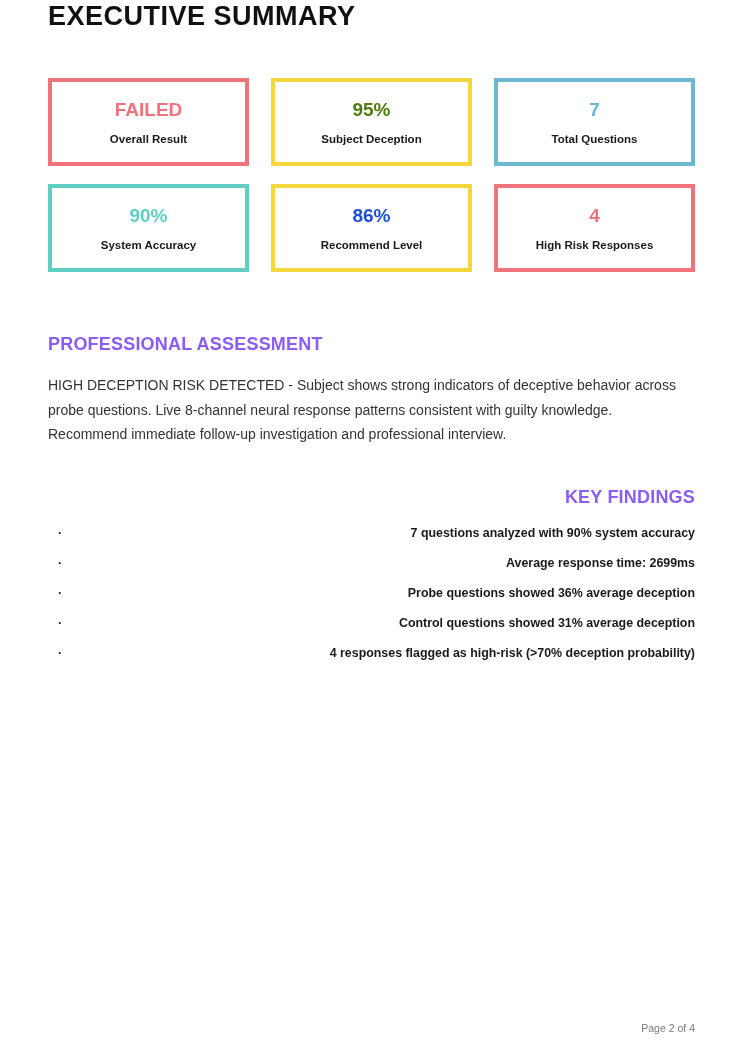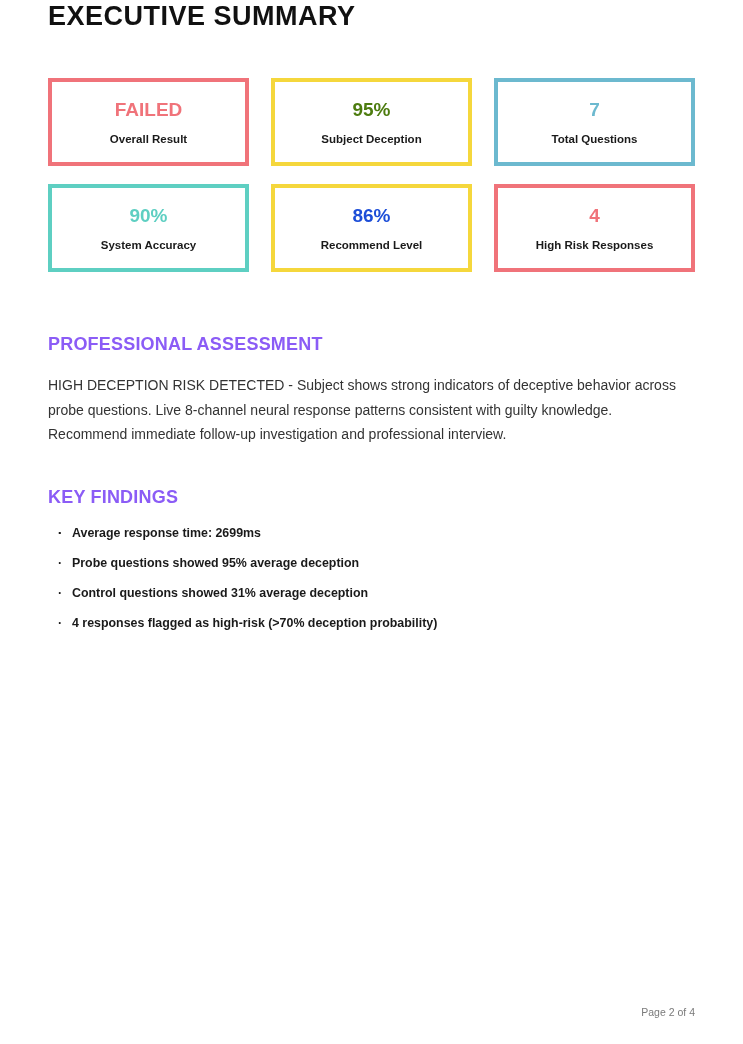--- a/index.html
+++ b/index.html
@@ -70,20 +70,21 @@
   }
   .assessment-body {
     margin-top: 18px;
     font-size: 14px;
     line-height: 1.75;
     color: #333333;
     max-width: 650px;
   }
   .findings-section {
     margin-top: 40px;
+    text-align: right;
   }
   .findings-list {
     list-style: none;
     margin: 18px 0 0 0;
     padding: 0;
   }
   .findings-list li {
     font-size: 12.4px;
     font-weight: bold;
     color: #1a1a1a;
@@ -92,21 +93,21 @@
     position: relative;
   }
   .findings-list li .bullet {
     position: absolute;
     left: 10px;
     top: 0;
   }
   .page-footer {
     position: absolute;
     right: 48px;
-    bottom: 26px;
+    bottom: 10px;
     font-size: 10.5px;
     color: #7a7a7a;
   }
 </style>
 </head>
 <body>
 
 <div class="page">
 
   <h1 class="doc-title">EXECUTIVE SUMMARY</h1>
@@ -139,22 +140,22 @@
   </div>
 
   <div class="assessment-section">
     <h2 class="section-heading">PROFESSIONAL ASSESSMENT</h2>
     <p class="assessment-body">HIGH DECEPTION RISK DETECTED - Subject shows strong indicators of deceptive behavior across probe questions. Live 8-channel neural response patterns consistent with guilty knowledge. Recommend immediate follow-up investigation and professional interview.</p>
   </div>
 
   <div class="findings-section">
     <h2 class="section-heading">KEY FINDINGS</h2>
     <ul class="findings-list">
-      <li><span class="bullet">·</span></li>
+      <li><span class="bullet">·</span><span>7 questions analyzed with 90% system accuracy</span></li>
       <li><span class="bullet">·</span><span>Average response time: 2699ms</span></li>
-      <li><span class="bullet">·</span><span>Probe questions showed 95% average deception</span></li>
+      <li><span class="bullet">·</span><span>Probe questions showed 36% average deception</span></li>
       <li><span class="bullet">·</span><span>Control questions showed 31% average deception</span></li>
       <li><span class="bullet">·</span><span>4 responses flagged as high-risk (&gt;70% deception probability)</span></li>
     </ul>
   </div>
 
   <div class="page-footer">Page 2 of 4</div>
 </div>
 
 </body></html>

